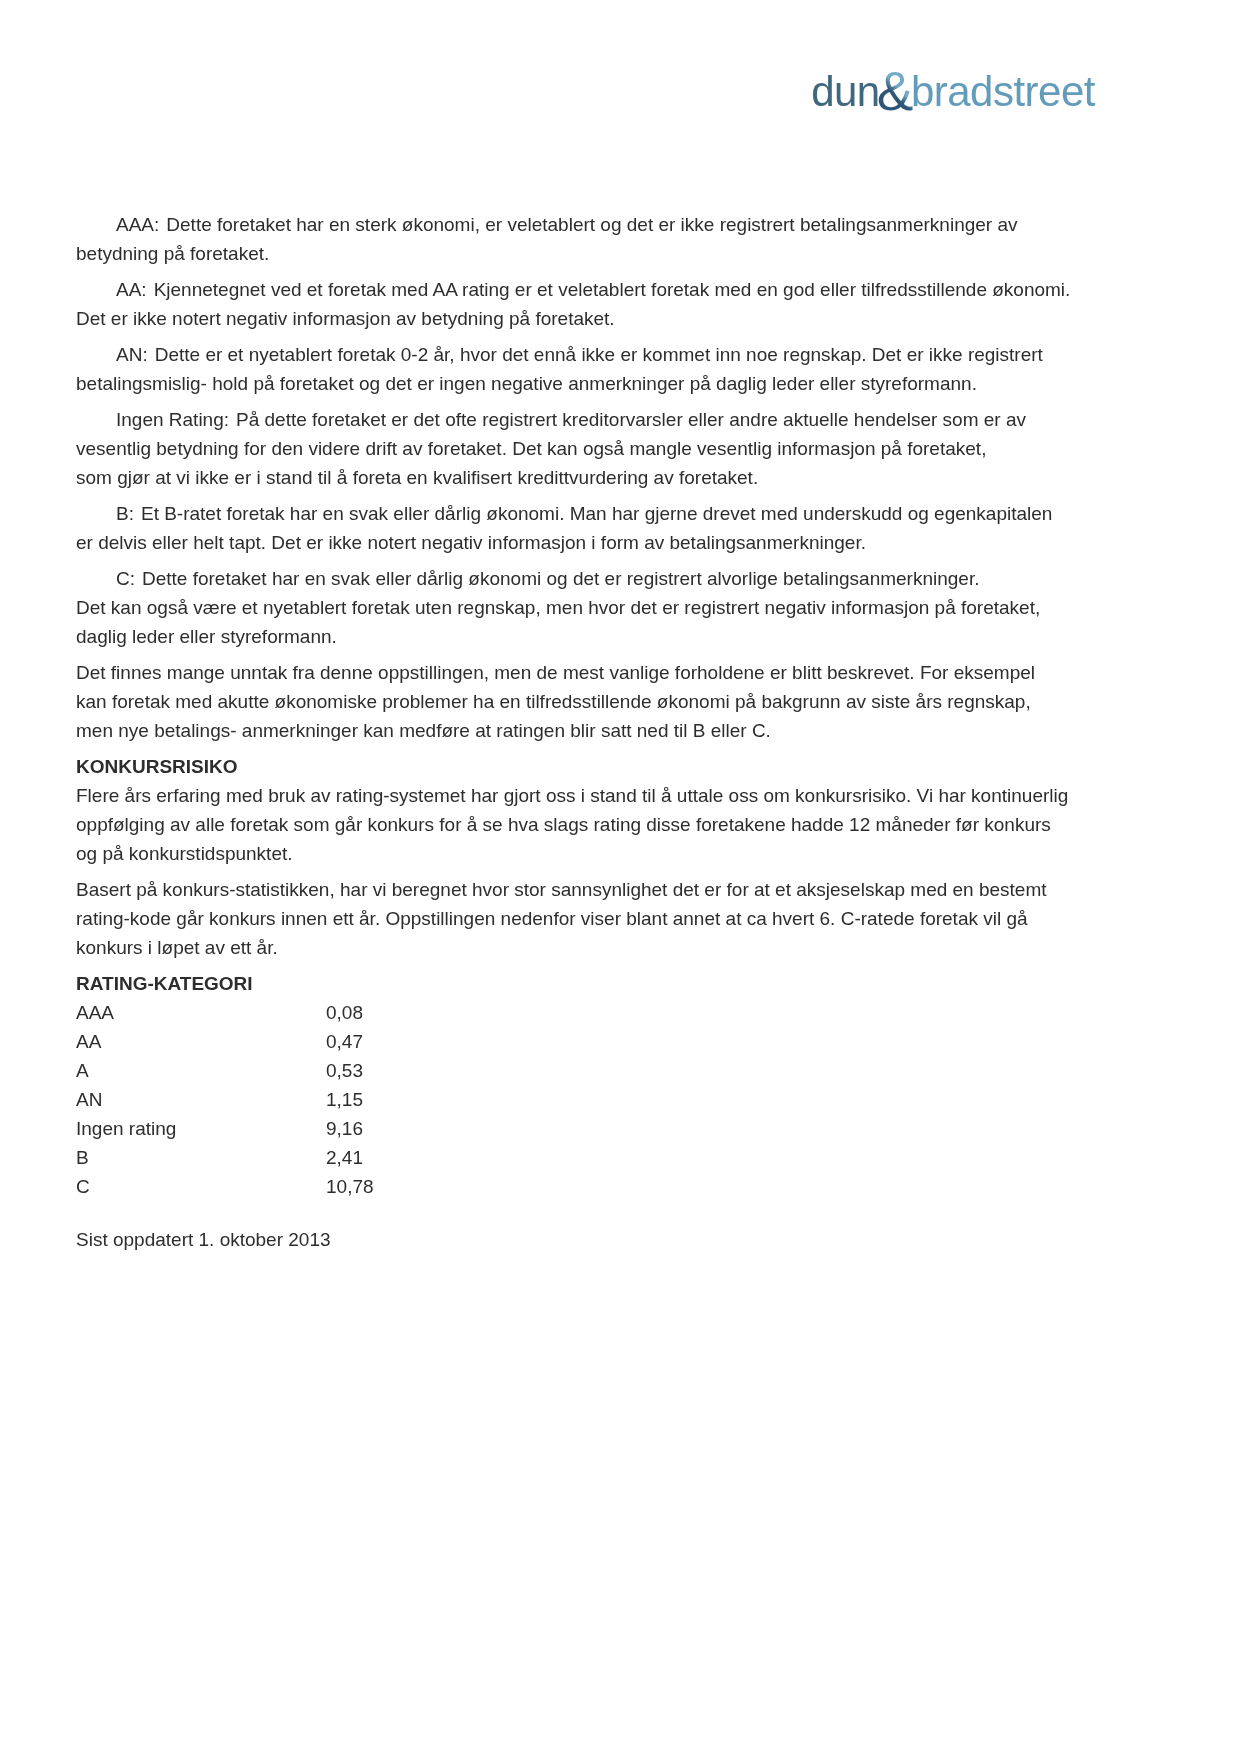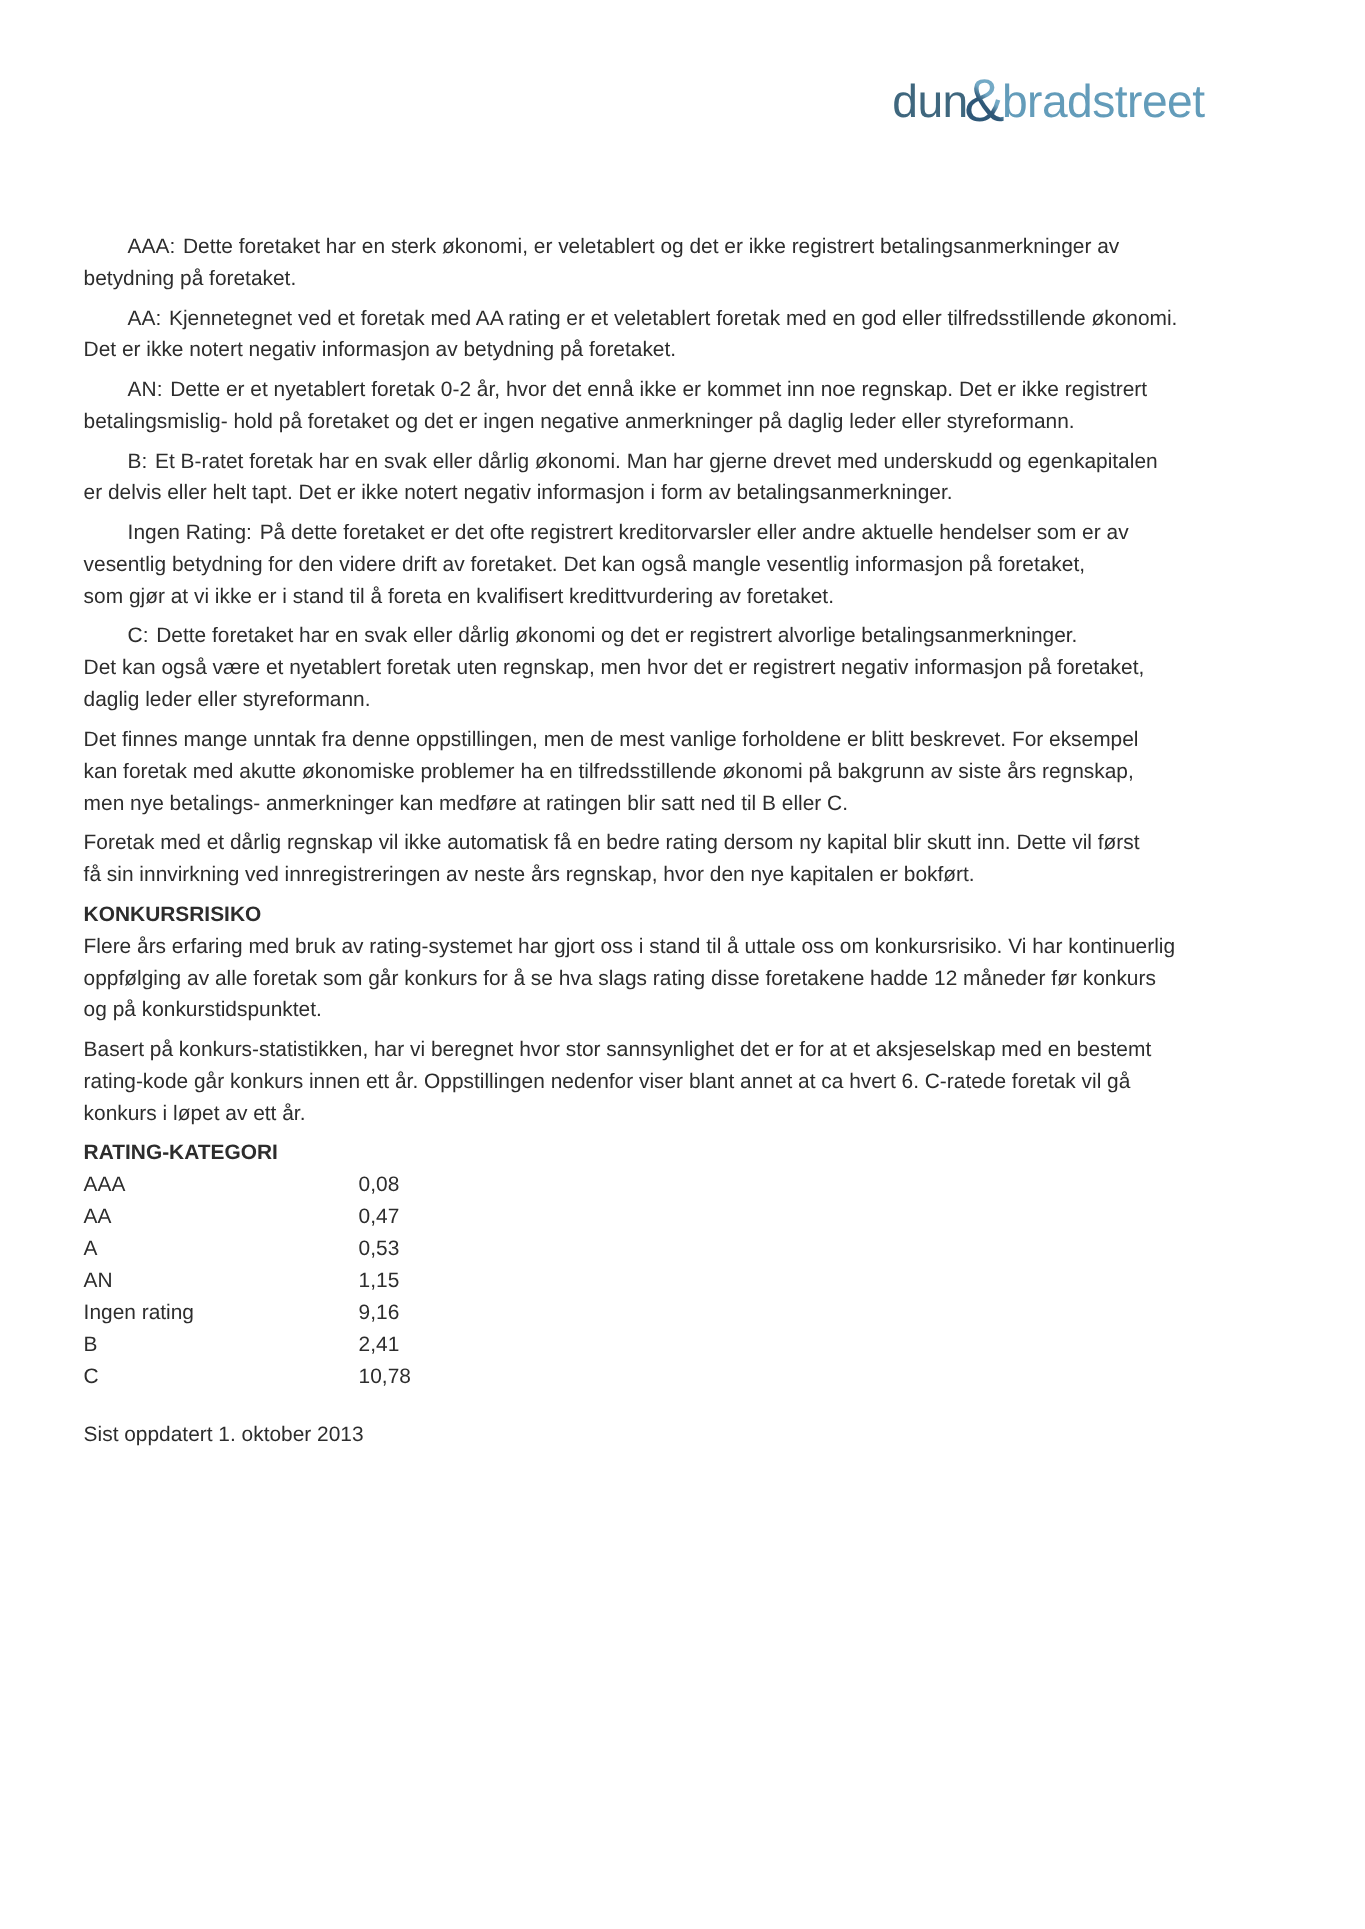--- a/index.html
+++ b/index.html
@@ -93,37 +93,35 @@
     <p class="para"><span class="plabel">AAA:</span><span class="ptext">Dette foretaket har en sterk økonomi, er veletablert og det er ikke registrert betalingsanmerkninger av
 betydning på foretaket.</span></p>
 
     <p class="para"><span class="plabel">AA:</span><span class="ptext">Kjennetegnet ved et foretak med AA rating er et veletablert foretak med en god eller tilfredsstillende økonomi.
 Det er ikke notert negativ informasjon av betydning på foretaket.</span></p>
 
 
     <p class="para"><span class="plabel">AN:</span><span class="ptext">Dette er et nyetablert foretak 0-2 år, hvor det ennå ikke er kommet inn noe regnskap. Det er ikke registrert
 betalingsmislig- hold på foretaket og det er ingen negative anmerkninger på daglig leder eller styreformann.</span></p>
 
-    <p class="para"><span class="plabel">B:</span><span class="ptext">Et B-ratet foretak har en svak eller dårlig økonomi. Man har gjerne drevet med underskudd og egenkapitalen
-er delvis eller helt tapt. Det er ikke notert negativ informasjon i form av betalingsanmerkninger.</span></p>
-
     <p class="para"><span class="plabel">Ingen Rating:</span><span class="ptext">På dette foretaket er det ofte registrert kreditorvarsler eller andre aktuelle hendelser som er av
 vesentlig betydning for den videre drift av foretaket. Det kan også mangle vesentlig informasjon på foretaket,
 som gjør at vi ikke er i stand til å foreta en kvalifisert kredittvurdering av foretaket.</span></p>
+
+    <p class="para"><span class="plabel">B:</span><span class="ptext">Et B-ratet foretak har en svak eller dårlig økonomi. Man har gjerne drevet med underskudd og egenkapitalen
+er delvis eller helt tapt. Det er ikke notert negativ informasjon i form av betalingsanmerkninger.</span></p>
 
     <p class="para"><span class="plabel">C:</span><span class="ptext">Dette foretaket har en svak eller dårlig økonomi og det er registrert alvorlige betalingsanmerkninger.
 Det kan også være et nyetablert foretak uten regnskap, men hvor det er registrert negativ informasjon på foretaket,
 daglig leder eller styreformann.</span></p>
 
     <p class="para"><span class="ptext">Det finnes mange unntak fra denne oppstillingen, men de mest vanlige forholdene er blitt beskrevet. For eksempel
 kan foretak med akutte økonomiske problemer ha en tilfredsstillende økonomi på bakgrunn av siste års regnskap,
 men nye betalings- anmerkninger kan medføre at ratingen blir satt ned til B eller C.</span></p>
 
-    <p class="para"><span class="ptext">Foretak med et dårlig regnskap vil ikke automatisk få en bedre rating dersom ny kapital blir skutt inn. Dette vil først
-få sin innvirkning ved innregistreringen av neste års regnskap, hvor den nye kapitalen er bokført.</span></p>
 
     <div class="para">
       <div class="heading">KONKURSRISIKO</div>
       <div class="ptext">Flere års erfaring med bruk av rating-systemet har gjort oss i stand til å uttale oss om konkursrisiko. Vi har kontinuerlig
 oppfølging av alle foretak som går konkurs for å se hva slags rating disse foretakene hadde 12 måneder før konkurs
 og på konkurstidspunktet.</div>
     </div>
 
     <p class="para"><span class="ptext">Basert på konkurs-statistikken, har vi beregnet hvor stor sannsynlighet det er for at et aksjeselskap med en bestemt
 rating-kode går konkurs innen ett år. Oppstillingen nedenfor viser blant annet at ca hvert 6. C-ratede foretak vil gå

